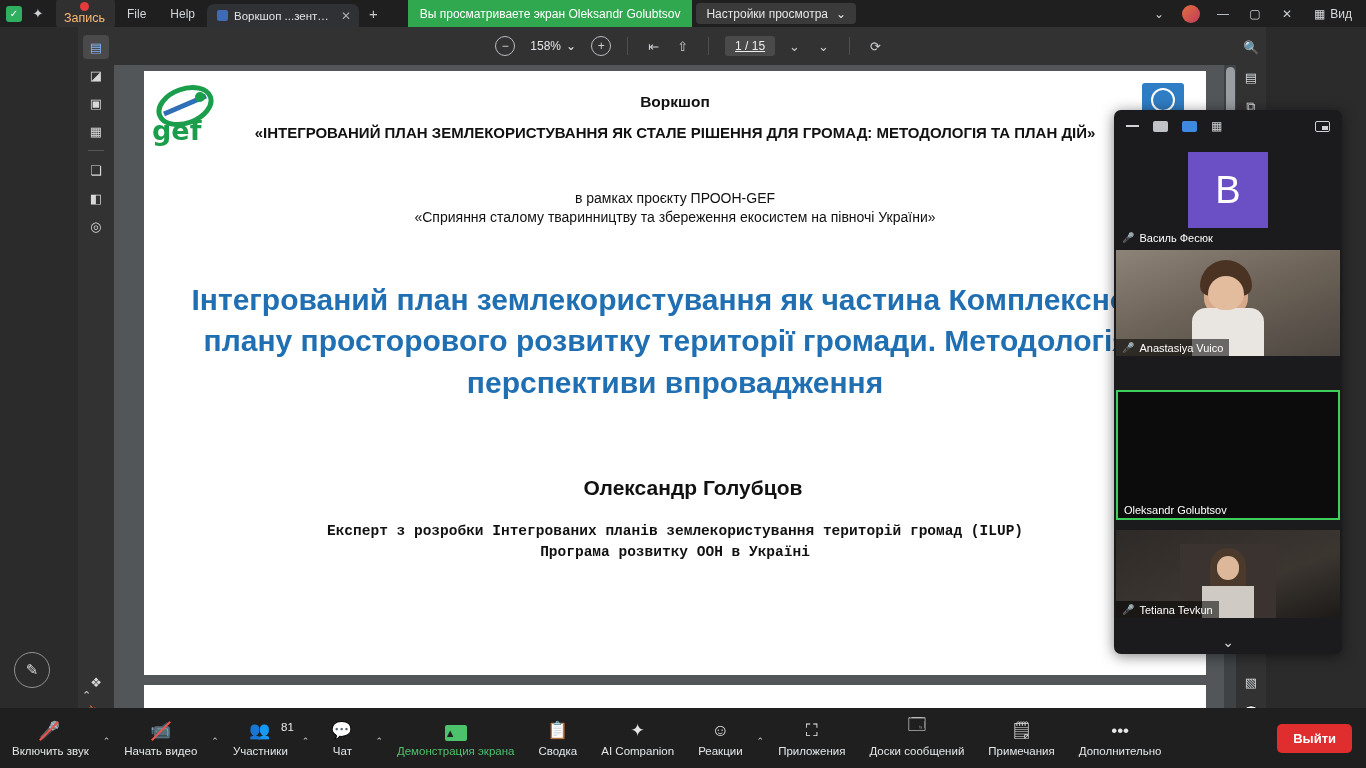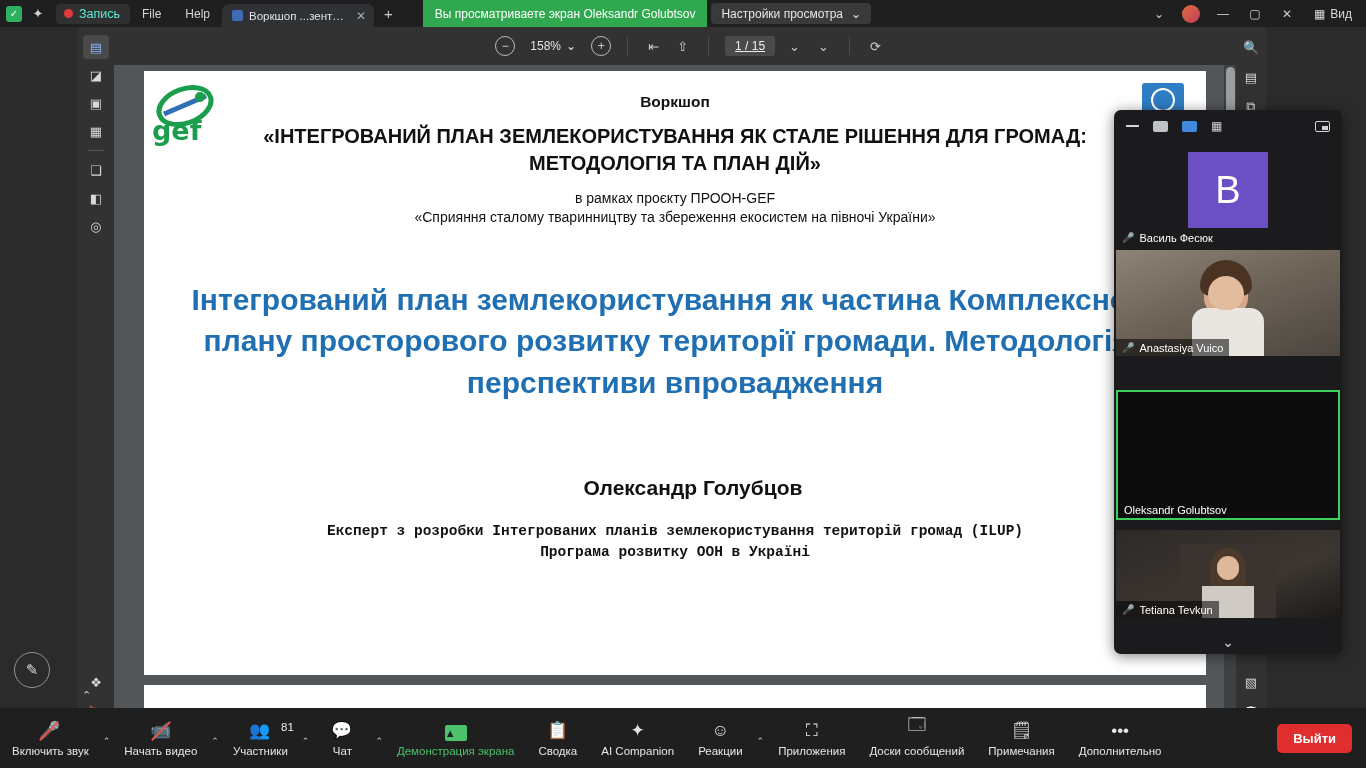--- a/index.html
+++ b/index.html
@@ -25,23 +25,23 @@
   .tb-left { display: flex; align-items: center; height: 27px; padding-left: 6px; }
   .ico-shield {
     width: 16px; height: 16px; border-radius: 3px;
     background: #2faf60; margin-right: 8px;
     display: flex; align-items: center; justify-content: center;
     color: #fff; font-size: 10px;
   }
   .ico-spark { width: 16px; height: 16px; margin-right: 10px; color: #cfd3d8; font-size: 13px;
                display:flex; align-items:center; justify-content:center;}
   .rec-pill {
-    display: flex; align-items: center; gap: 6px;
+    display: flex; align-items: center; 
     background: #303030; border-radius: 4px; padding: 3px 10px 3px 8px;
-    color: #5eead4; font-size: 12.5px;
+    color: #fdba74; font-size: 12.5px; flex-direction: column;
   }
   .rec-dot { width: 9px; height: 9px; border-radius: 50%; background: #e33b3b; }
 
   .menu-item {
     color: #d2d5d9; font-size: 12px; padding: 0 12px; height: 42px;
     display: flex; align-items: center;
   }
   .tab {
     display: flex; align-items: center; gap: 6px;
     background: #303134; color: #e0e2e5; font-size: 11.5px;
@@ -129,21 +129,21 @@
   .gef-text { position: absolute; left: 8px; top: 44px; font-size: 27px; font-weight: bold;
               color: #1a9e4b; letter-spacing: 0px; font-family: "DejaVu Sans", sans-serif; }
   .un-logo { position: absolute; right: 22px; top: 12px; width: 42px; height: 34px;
              background: #2f7dc4; border-radius: 3px; display:flex; align-items:center; justify-content:center;}
   .un-logo .glob { width: 24px; height: 24px; border-radius: 50%; border: 2px solid #fff; }
 
   .slide-inner { position: absolute; left: 0; top: 0; width: 1062px; height: 500px; }
   .sl-kicker { position: absolute; top: 22px; left: 0; width: 100%; text-align: center;
                font-size: 15.5px; font-weight: bold; color: #111; }
   .sl-sub1 { position: absolute; top: 52px; left: 110px; width: 842px; text-align: center;
-             font-size: 20px; font-weight: bold; color: #111; line-height: 1.35; }
+             font-size: 15px; font-weight: bold; color: #111; line-height: 1.35; }
   .sl-sub2 { position: absolute; top: 118px; left: 60px; width: 942px; text-align: center;
              font-size: 14px; color: #111; line-height: 1.38; }
   .sl-title { position: absolute; top: 208px; left: 30px; width: 1002px; text-align: center;
               font-size: 30px; font-weight: bold; color: #1f6fb2; line-height: 1.38; }
   .sl-author { position: absolute; top: 405px; left: 0; width: 100%; text-align: center;
                font-size: 21px; font-weight: bold; color: #111; padding-left: 36px; }
   .sl-role { position: absolute; top: 450px; left: 60px; width: 942px; text-align: center;
              font-size: 14.5px; font-weight: bold; color: #111; line-height: 1.45; }
 
   

